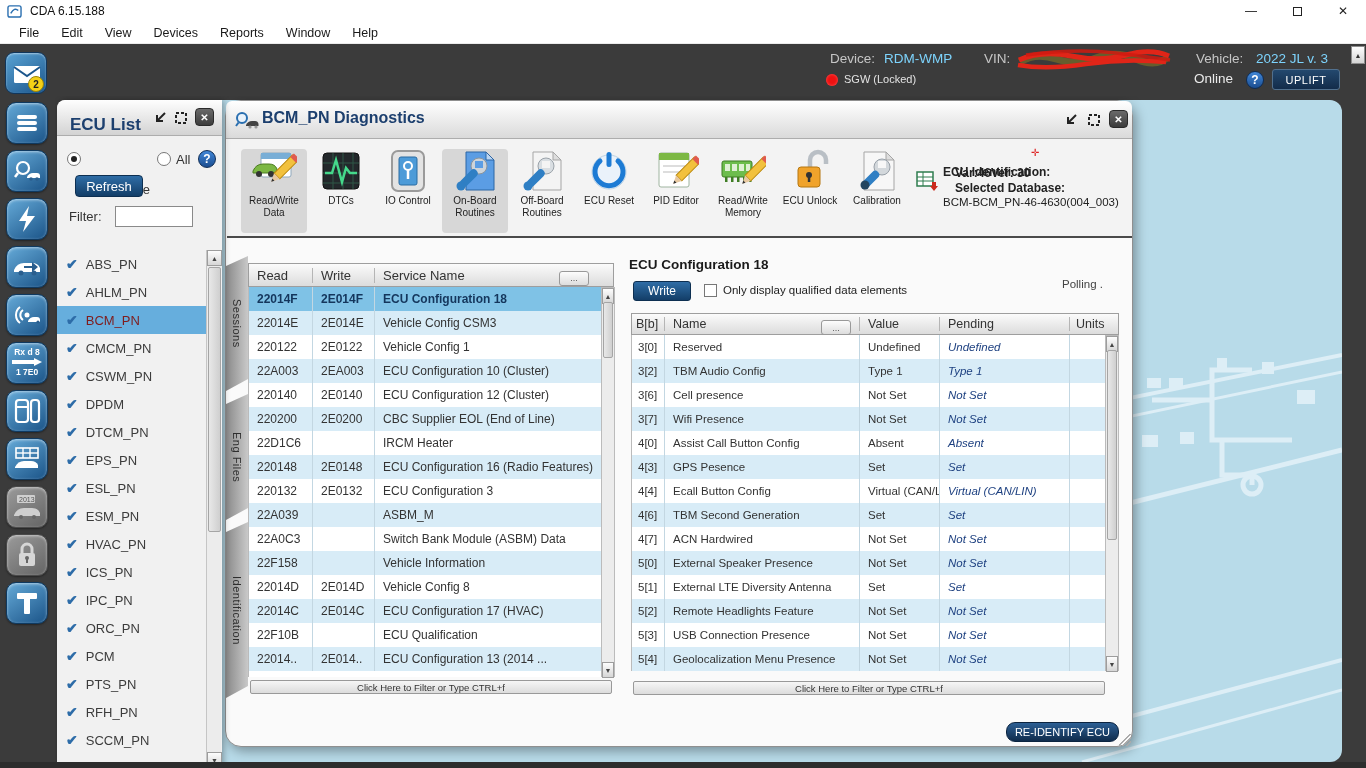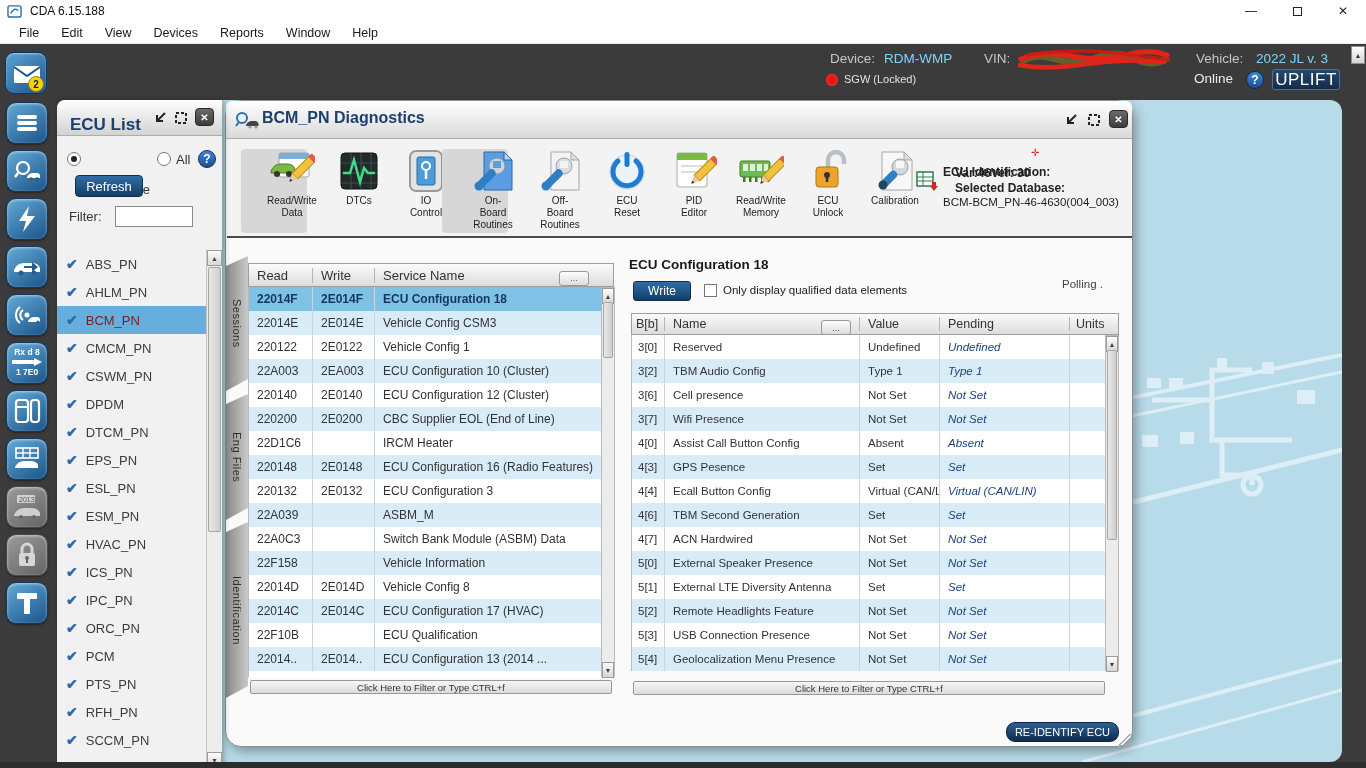--- a/index.html
+++ b/index.html
@@ -20,21 +20,21 @@
   .menuitem { font-size:12.5px; color:#1a1a1a; padding:0 11px; height:22px; line-height:22px; }
 
   
   .statusband { position:absolute; left:0; top:44px; width:1366px; height:52px; background:#3b3b3b; z-index:40; }
   .lbl { color:#c6c6c6; } .val { color:#7dd3fc; }
   .s-row1 { position:absolute; top:7px; font-size:13.5px; white-space:nowrap; }
   .sgwdot { position:absolute; left:826px; top:30px; width:12px; height:12px; border-radius:50%; background:#e11; box-shadow:0 0 3px #f55 inset; }
   .sgwtext { position:absolute; left:844px; top:29px; font-size:11px; color:#e3e3e3; }
   .online { position:absolute; left:1194px; top:27px; font-size:13.5px; color:#eaeaea; }
   .helpdot { width:18px; height:18px; border-radius:50%; background:linear-gradient(#4187d8,#1b4d90); border:1px solid #0e2c55; color:#fff; font-size:12px; font-weight:bold; display:flex; align-items:center; justify-content:center; }
-  .uplift { position:absolute; left:1272px; top:25px; width:68px; height:21px; background:linear-gradient(#23486e,#132c4a); border:1px solid #51708e; border-radius:3px; color:#fff; font-size:17px; display:flex; align-items:center; justify-content:center; letter-spacing:.5px; }
+  .uplift { position:absolute; left:1272px; top:25px; width:68px; height:21px; background:linear-gradient(#23486e,#132c4a); border:1px solid #51708e; border-radius:3px; color:#fff; font-size:11px; display:flex; align-items:center; justify-content:center; letter-spacing:.5px; }
 
   
   .mailbtn { position:absolute; left:5px; top:8px; width:42px; height:42px; border-radius:9px; background:linear-gradient(145deg,#5aa3d4,#1c568c); border:1px solid #10365c; box-shadow:inset 0 1px 2px rgba(255,255,255,.5); }
   .mailbtn .badge { position:absolute; right:2px; bottom:1px; width:16px; height:16px; border-radius:50%; background:#f4d017; border:1px solid #9a8408; color:#222; font-size:10px; font-weight:bold; display:flex; align-items:center; justify-content:center; }
 
   
   .sidebar { position:absolute; left:0; top:96px; width:55px; height:672px; background:#3b3b3b; z-index:40; }
   .sbicon { position:absolute; left:6px; width:42px; height:42px; border-radius:10px; background:linear-gradient(145deg,#65aad8,#1b5488); border:1px solid #0f3a61; box-shadow:inset 0 1px 3px rgba(255,255,255,.55), 0 1px 2px rgba(0,0,0,.4); display:flex; align-items:center; justify-content:center; }
   .sbicon.disabled { background:linear-gradient(145deg,#9b9b9b,#646464); border-color:#4a4a4a; }
   .bustext { color:#fff; font-size:8.5px; font-weight:bold; text-align:center; line-height:1.1; }
@@ -66,21 +66,21 @@
   .ecuitem.sel .elabel { color:#7f1d1d; }
   .eculist-scroll { position:absolute; left:149px; top:150px; width:15px; height:518px; background:#ececec; border-left:1px solid #c5c5c5; }
   .scrollarrow { position:absolute; left:0; width:15px; height:16px; background:linear-gradient(#fdfdfd,#d6d6d6); border:1px solid #9d9d9d; font-size:7px; color:#444; display:flex; align-items:center; justify-content:center; }
   .scrollthumb { position:absolute; left:1px; width:13px; background:linear-gradient(90deg,#e8e8e8,#cfcfcf); border:1px solid #a5a5a5; border-radius:2px; }
 
   
   .diagwin { position:absolute; left:225px; top:100px; width:908px; height:647px; background:#fafafa; border:1px solid #8f8f8f; border-radius:16px; z-index:10; box-shadow:3px 4px 12px rgba(0,0,0,.35); }
   .diaghdr { position:absolute; left:0; top:0; width:906px; height:38px; background:linear-gradient(#ffffff,#dadada); border-bottom:1px solid #adadad; border-radius:6px 6px 0 0; }
   .diaghdr .dtitle { position:absolute; left:36px; top:8px; font-size:16px; font-weight:bold; color:#1c3f6e; }
   .toolstrip { position:absolute; left:1px; top:38px; width:905px; height:99px; background:#f3f3f3; border-bottom:2px solid #4a4a4a; }
-  .toolitem { position:absolute; top:10px; width:66px; height:84px; display:flex; flex-direction:column; align-items:center; border-radius:4px;padding-left:36px; }
+  .toolitem { position:absolute; top:10px; width:66px; height:84px; display:flex; flex-direction:column; align-items:center; border-radius:4px; }
   .toolitem.active { background:#d7d7d7; }
   .toolitem .ticon { width:46px; height:44px; display:flex; align-items:center; justify-content:center; }
   .toolitem .tlabel { font-size:10px; color:#222; text-align:center; line-height:1.2; margin-top:2px; }
 
   .ecuid { position:absolute; left:686px; top:12px; width:214px; height:78px; font-size:12px; color:#222; }
   .ecuid .b { font-weight:bold; }
   .redmark { position:absolute; left:118px; top:-4px; color:#d22; font-size:10px; }
 
   
   .vtab { position:absolute; left:0px; width:22px; background:linear-gradient(90deg,#898989,#c9c9c9); color:#2e2e2e; font-size:11px; display:flex; align-items:center; justify-content:center; writing-mode:vertical-rl; clip-path:polygon(0 10px, 100% 0, 100% calc(100% - 12px), 0 100%); letter-spacing:.5px; }

